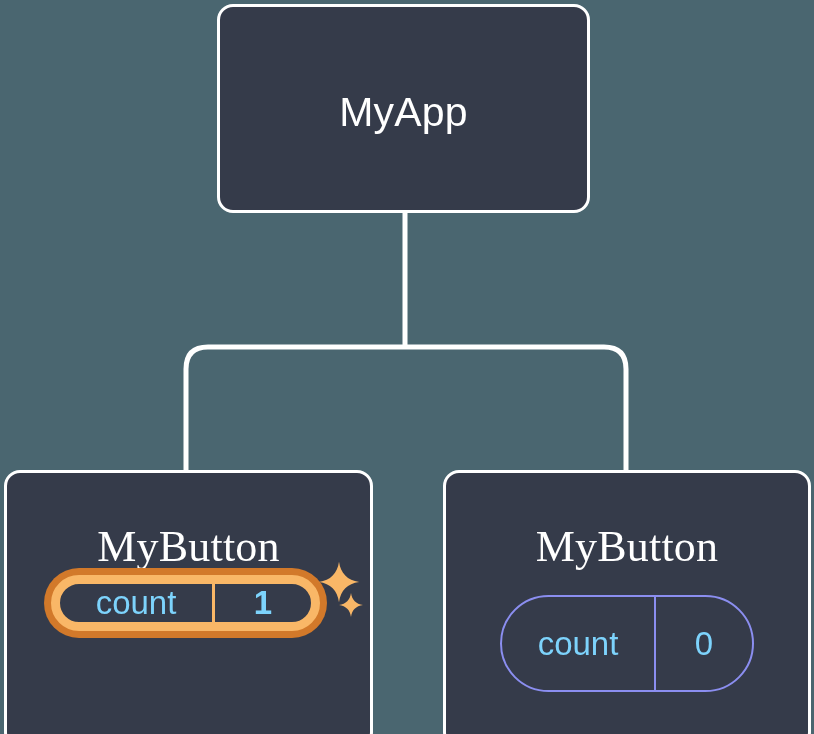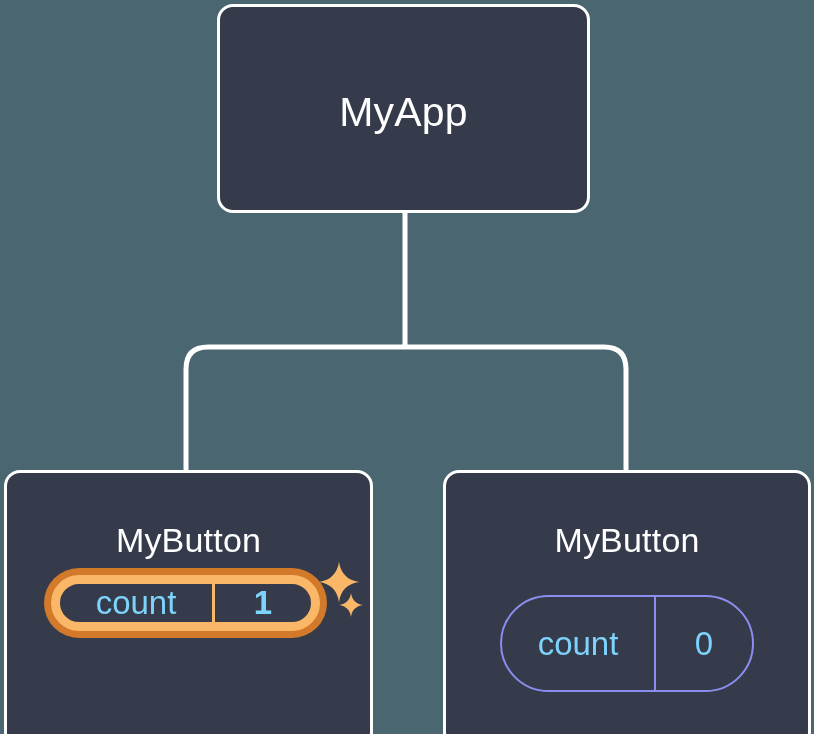--- a/index.html
+++ b/index.html
@@ -64,21 +64,22 @@
     letter-spacing: 0.2px;
     white-space: nowrap;
   }
   .node-root .node-title {
     top: 82px;
     font-size: 41px;
   }
   .node-child-left .node-title,
   .node-child-right .node-title {
     top: 48px;
-    font-size: 34px;
+    font-size: 44px;
+    font-family: Liberation Serif, serif;
   }
 
   
   .pill-wrap {
     position: absolute;
     display: flex;
     align-items: stretch;
   }
   .pill {
     box-sizing: border-box;

